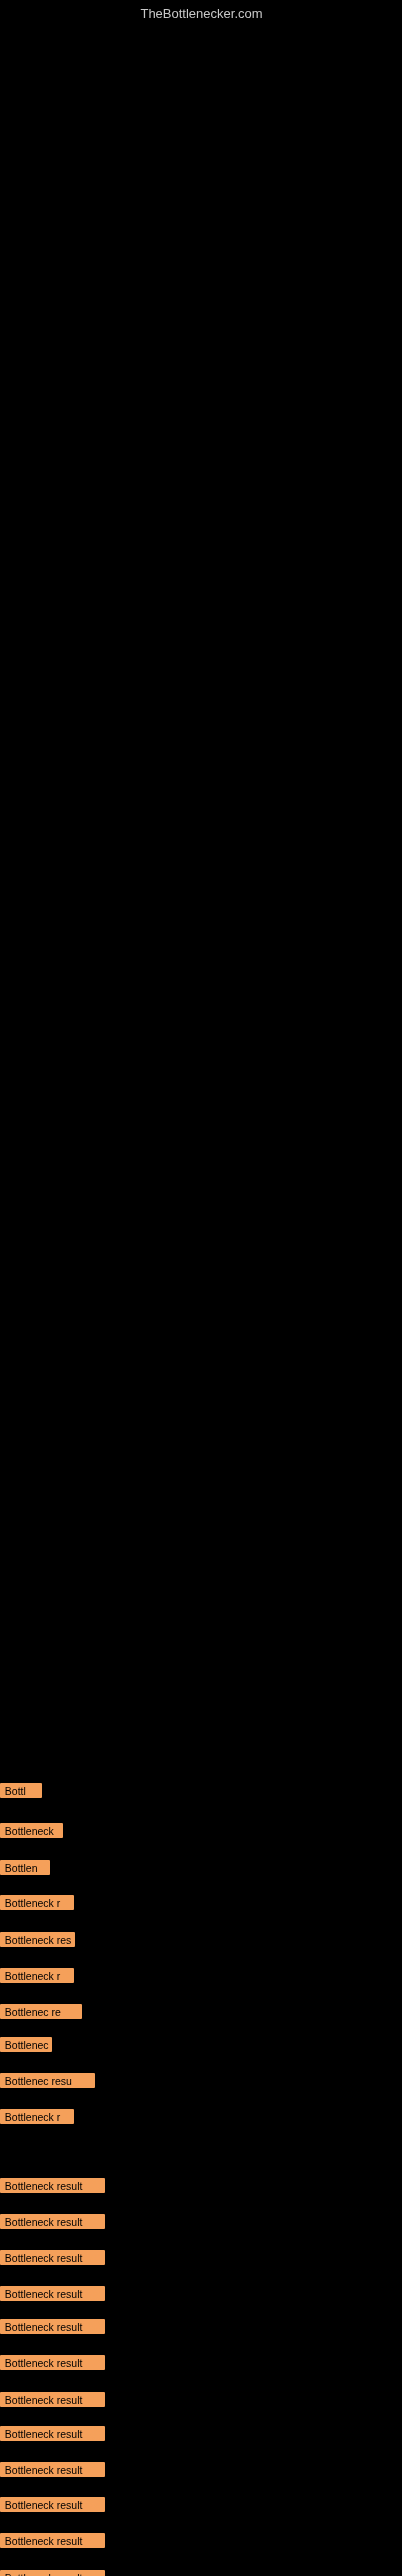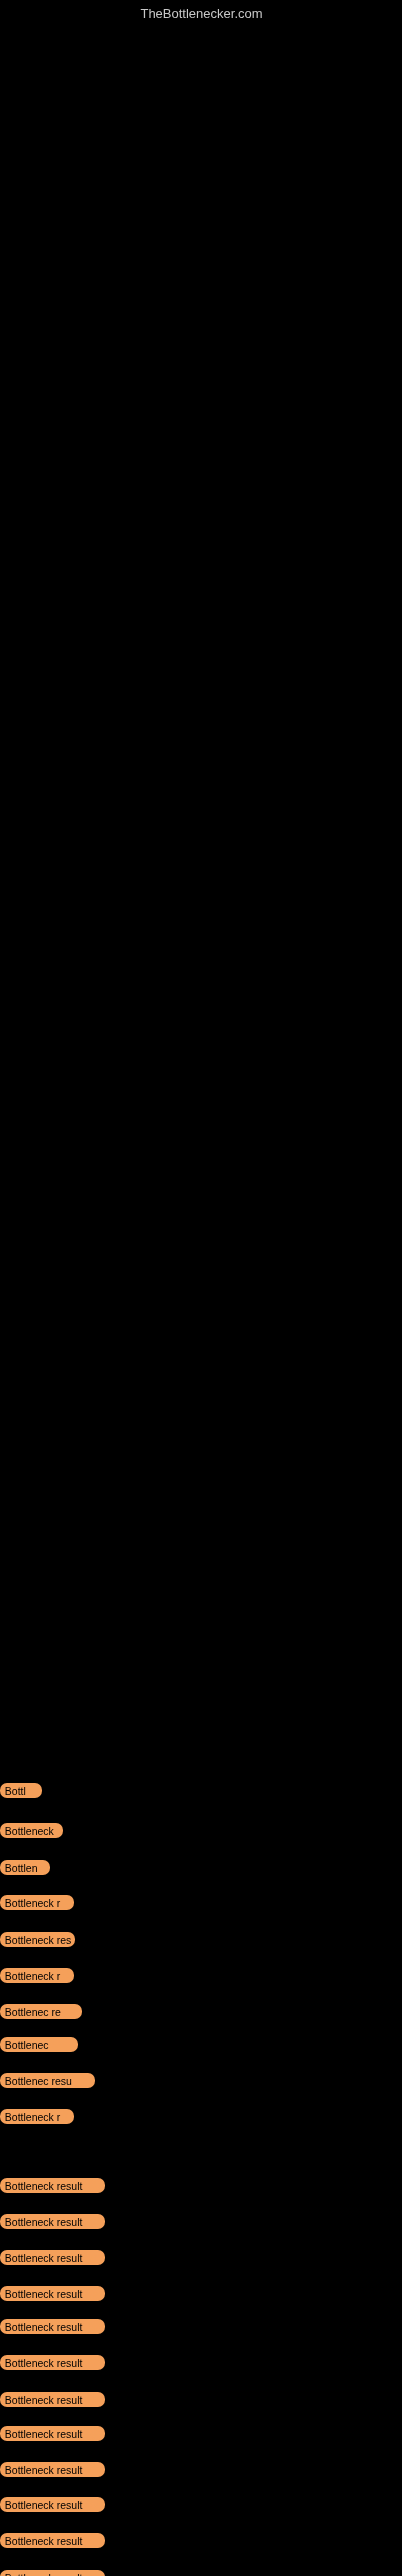--- a/index.html
+++ b/index.html
@@ -24,39 +24,39 @@
       left: 0;
       right: 0;
     }
     .bottleneck-item {
       position: absolute;
       left: 0;
       background-color: #f5a05a;
       color: #000;
       font-size: 10.5px;
       padding: 1.6px 4.8px;
-      border-radius: 7px;
+      border-radius: 1px;
       white-space: nowrap;
       overflow: hidden;
     }
   </style>
 </head>
 <body>
 
 <span class="site-title">TheBottlenecker.com</span>
 
 <div id="items-container">
     <div class="bottleneck-item" style="top: 1783px; width: 42px;">Bottl</div>
     <div class="bottleneck-item" style="top: 1823px; width: 63px;">Bottleneck</div>
     <div class="bottleneck-item" style="top: 1860px; width: 50px;">Bottlen</div>
     <div class="bottleneck-item" style="top: 1895px; width: 74px;">Bottleneck r</div>
     <div class="bottleneck-item" style="top: 1932px; width: 75px;">Bottleneck res</div>
     <div class="bottleneck-item" style="top: 1968px; width: 74px;">Bottleneck r</div>
     <div class="bottleneck-item" style="top: 2004px; width: 82px;">Bottlenec re</div>
-    <div class="bottleneck-item" style="top: 2037px; width: 78px;">Bottlenec</div>
+    <div class="bottleneck-item" style="top: 2037px; width: 52px;">Bottlenec</div>
     <div class="bottleneck-item" style="top: 2073px; width: 95px;">Bottlenec resu</div>
     <div class="bottleneck-item" style="top: 2109px; width: 74px;">Bottleneck r</div>
     <div class="bottleneck-item" style="top: 2178px; width: 105px;">Bottleneck result</div>
     <div class="bottleneck-item" style="top: 2214px; width: 105px;">Bottleneck result</div>
     <div class="bottleneck-item" style="top: 2250px; width: 105px;">Bottleneck result</div>
     <div class="bottleneck-item" style="top: 2286px; width: 105px;">Bottleneck result</div>
     <div class="bottleneck-item" style="top: 2319px; width: 105px;">Bottleneck result</div>
     <div class="bottleneck-item" style="top: 2355px; width: 105px;">Bottleneck result</div>
     <div class="bottleneck-item" style="top: 2392px; width: 105px;">Bottleneck result</div>
     <div class="bottleneck-item" style="top: 2426px; width: 105px;">Bottleneck result</div>

